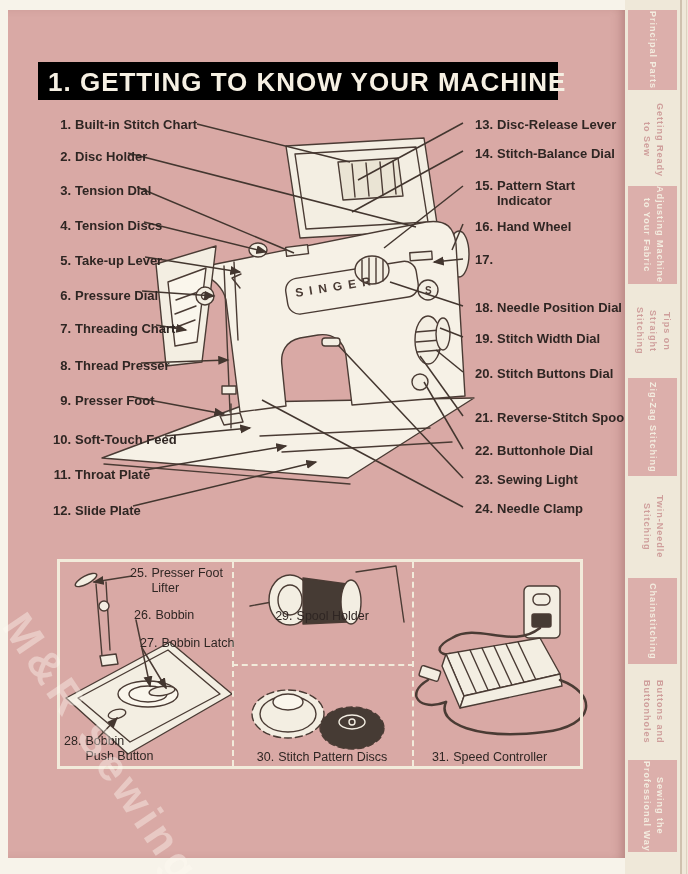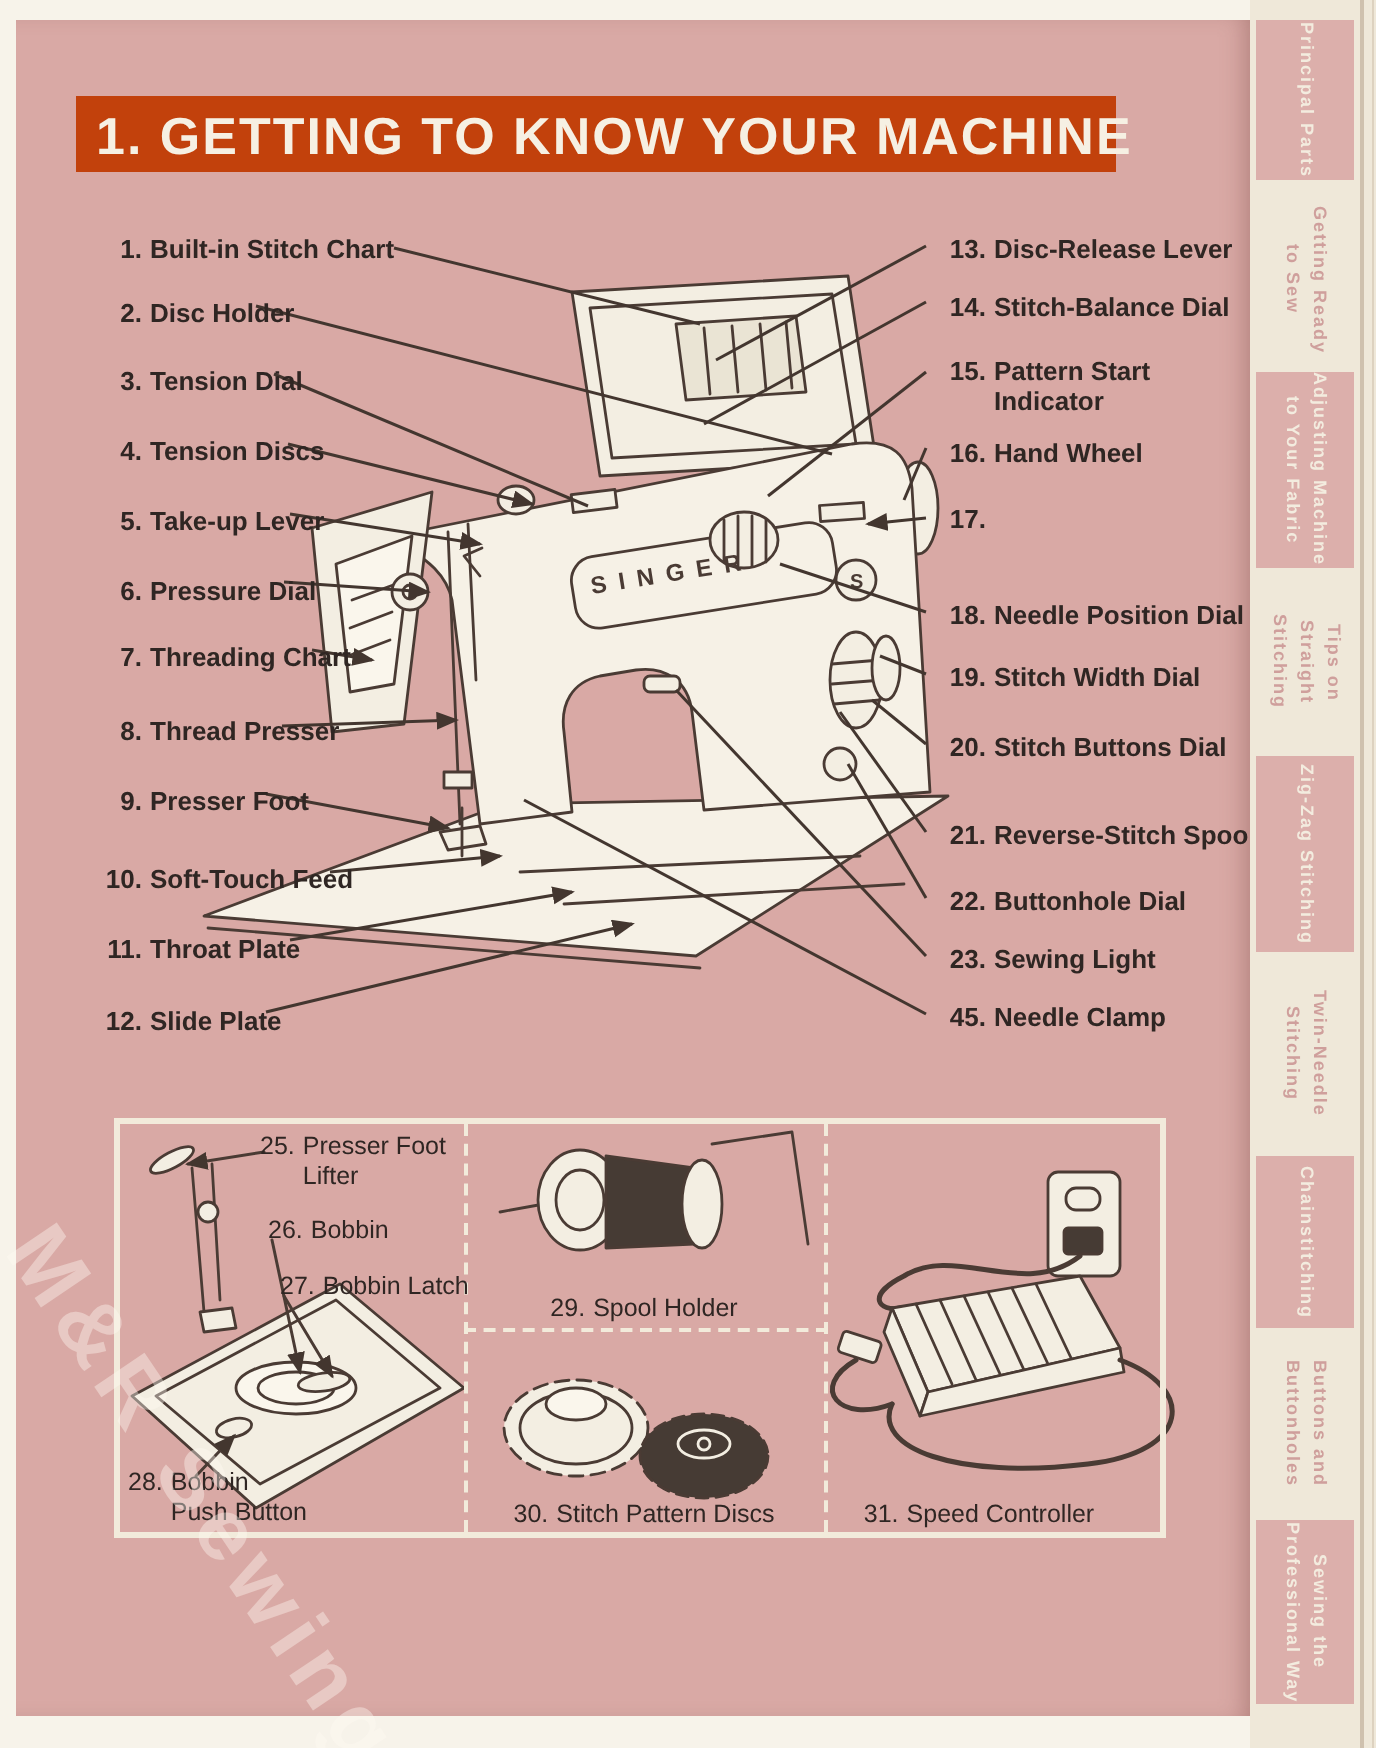--- a/index.html
+++ b/index.html
@@ -8,22 +8,22 @@
     background:#f7f3ea;
     font-family:"Liberation Sans", sans-serif;
   }
   
   .paper-pink{
     position:absolute;left:8px;top:10px;width:617px;height:848px;
     background:#d9a9a5;
     box-shadow:inset -8px 0 12px -6px rgba(120,70,64,.42);
   }
   .title-band{
-    position:absolute;left:38px;top:48px;width:520px;height:38px;
-    background:#c2410c;
+    position:absolute;left:38px;top:62px;width:520px;height:38px;
+    background:#000000;
     text-align:right;
   }
   .title-band h1{
     margin:0;padding:5px 0 0 10px;
     font-size:26px;font-weight:bold;letter-spacing:1px;
     color:#f6f0e3;white-space:nowrap;
   }
   .lbl{
     position:absolute;display:flex;align-items:flex-start;
     font-weight:bold;font-size:13px;line-height:1.18;color:#2f2623;
@@ -313,21 +313,21 @@
   </div>
 <div class="lbl" style="left:468px;top:443px">
     <span class="n">22.</span>
     <span class="t">Buttonhole Dial</span>
   </div>
 <div class="lbl" style="left:468px;top:472px">
     <span class="n">23.</span>
     <span class="t">Sewing Light</span>
   </div>
 <div class="lbl" style="left:468px;top:501px">
-    <span class="n">45.</span>
+    <span class="n">24.</span>
     <span class="t">Needle Clamp</span>
   </div>
 
 <div class="inset">
   <div class="vd" style="left:172px"></div>
   <div class="vd" style="left:352px"></div>
   <div class="hd" style="left:172px;width:182px;top:102px"></div>
 </div>
 
 <div class="caption" style="left:130px;top:566px">
@@ -341,21 +341,21 @@
   </div>
 <div class="caption" style="left:140px;top:636px">
     <span class="n">27.</span>
     <span class="t">Bobbin Latch</span>
   </div>
 <div class="caption" style="left:64px;top:734px">
     <span class="n">28.</span>
     <span class="t">Bobbin
 Push Button</span>
   </div>
-<div class="caption center" style="left:232px;width:180px;top:647px"><span class="n">29.</span><span class="t" style="white-space:nowrap">Spool Holder</span></div>
+<div class="caption center" style="left:232px;width:180px;top:609px"><span class="n">29.</span><span class="t" style="white-space:nowrap">Spool Holder</span></div>
 <div class="caption center" style="left:232px;width:180px;top:750px"><span class="n">30.</span><span class="t" style="white-space:nowrap">Stitch Pattern Discs</span></div>
 <div class="caption center" style="left:404px;width:171px;top:750px"><span class="n">31.</span><span class="t" style="white-space:nowrap">Speed Controller</span></div>
 
 <div class="rail">
   <div class="edge1"></div>
   <div class="edge2"></div>
   <div class="tab pink" style="top:10px;height:80px">
       <span class="vtext">Principal Parts</span>
     </div>
   <div class="tab cream" style="top:96px;height:88px">

